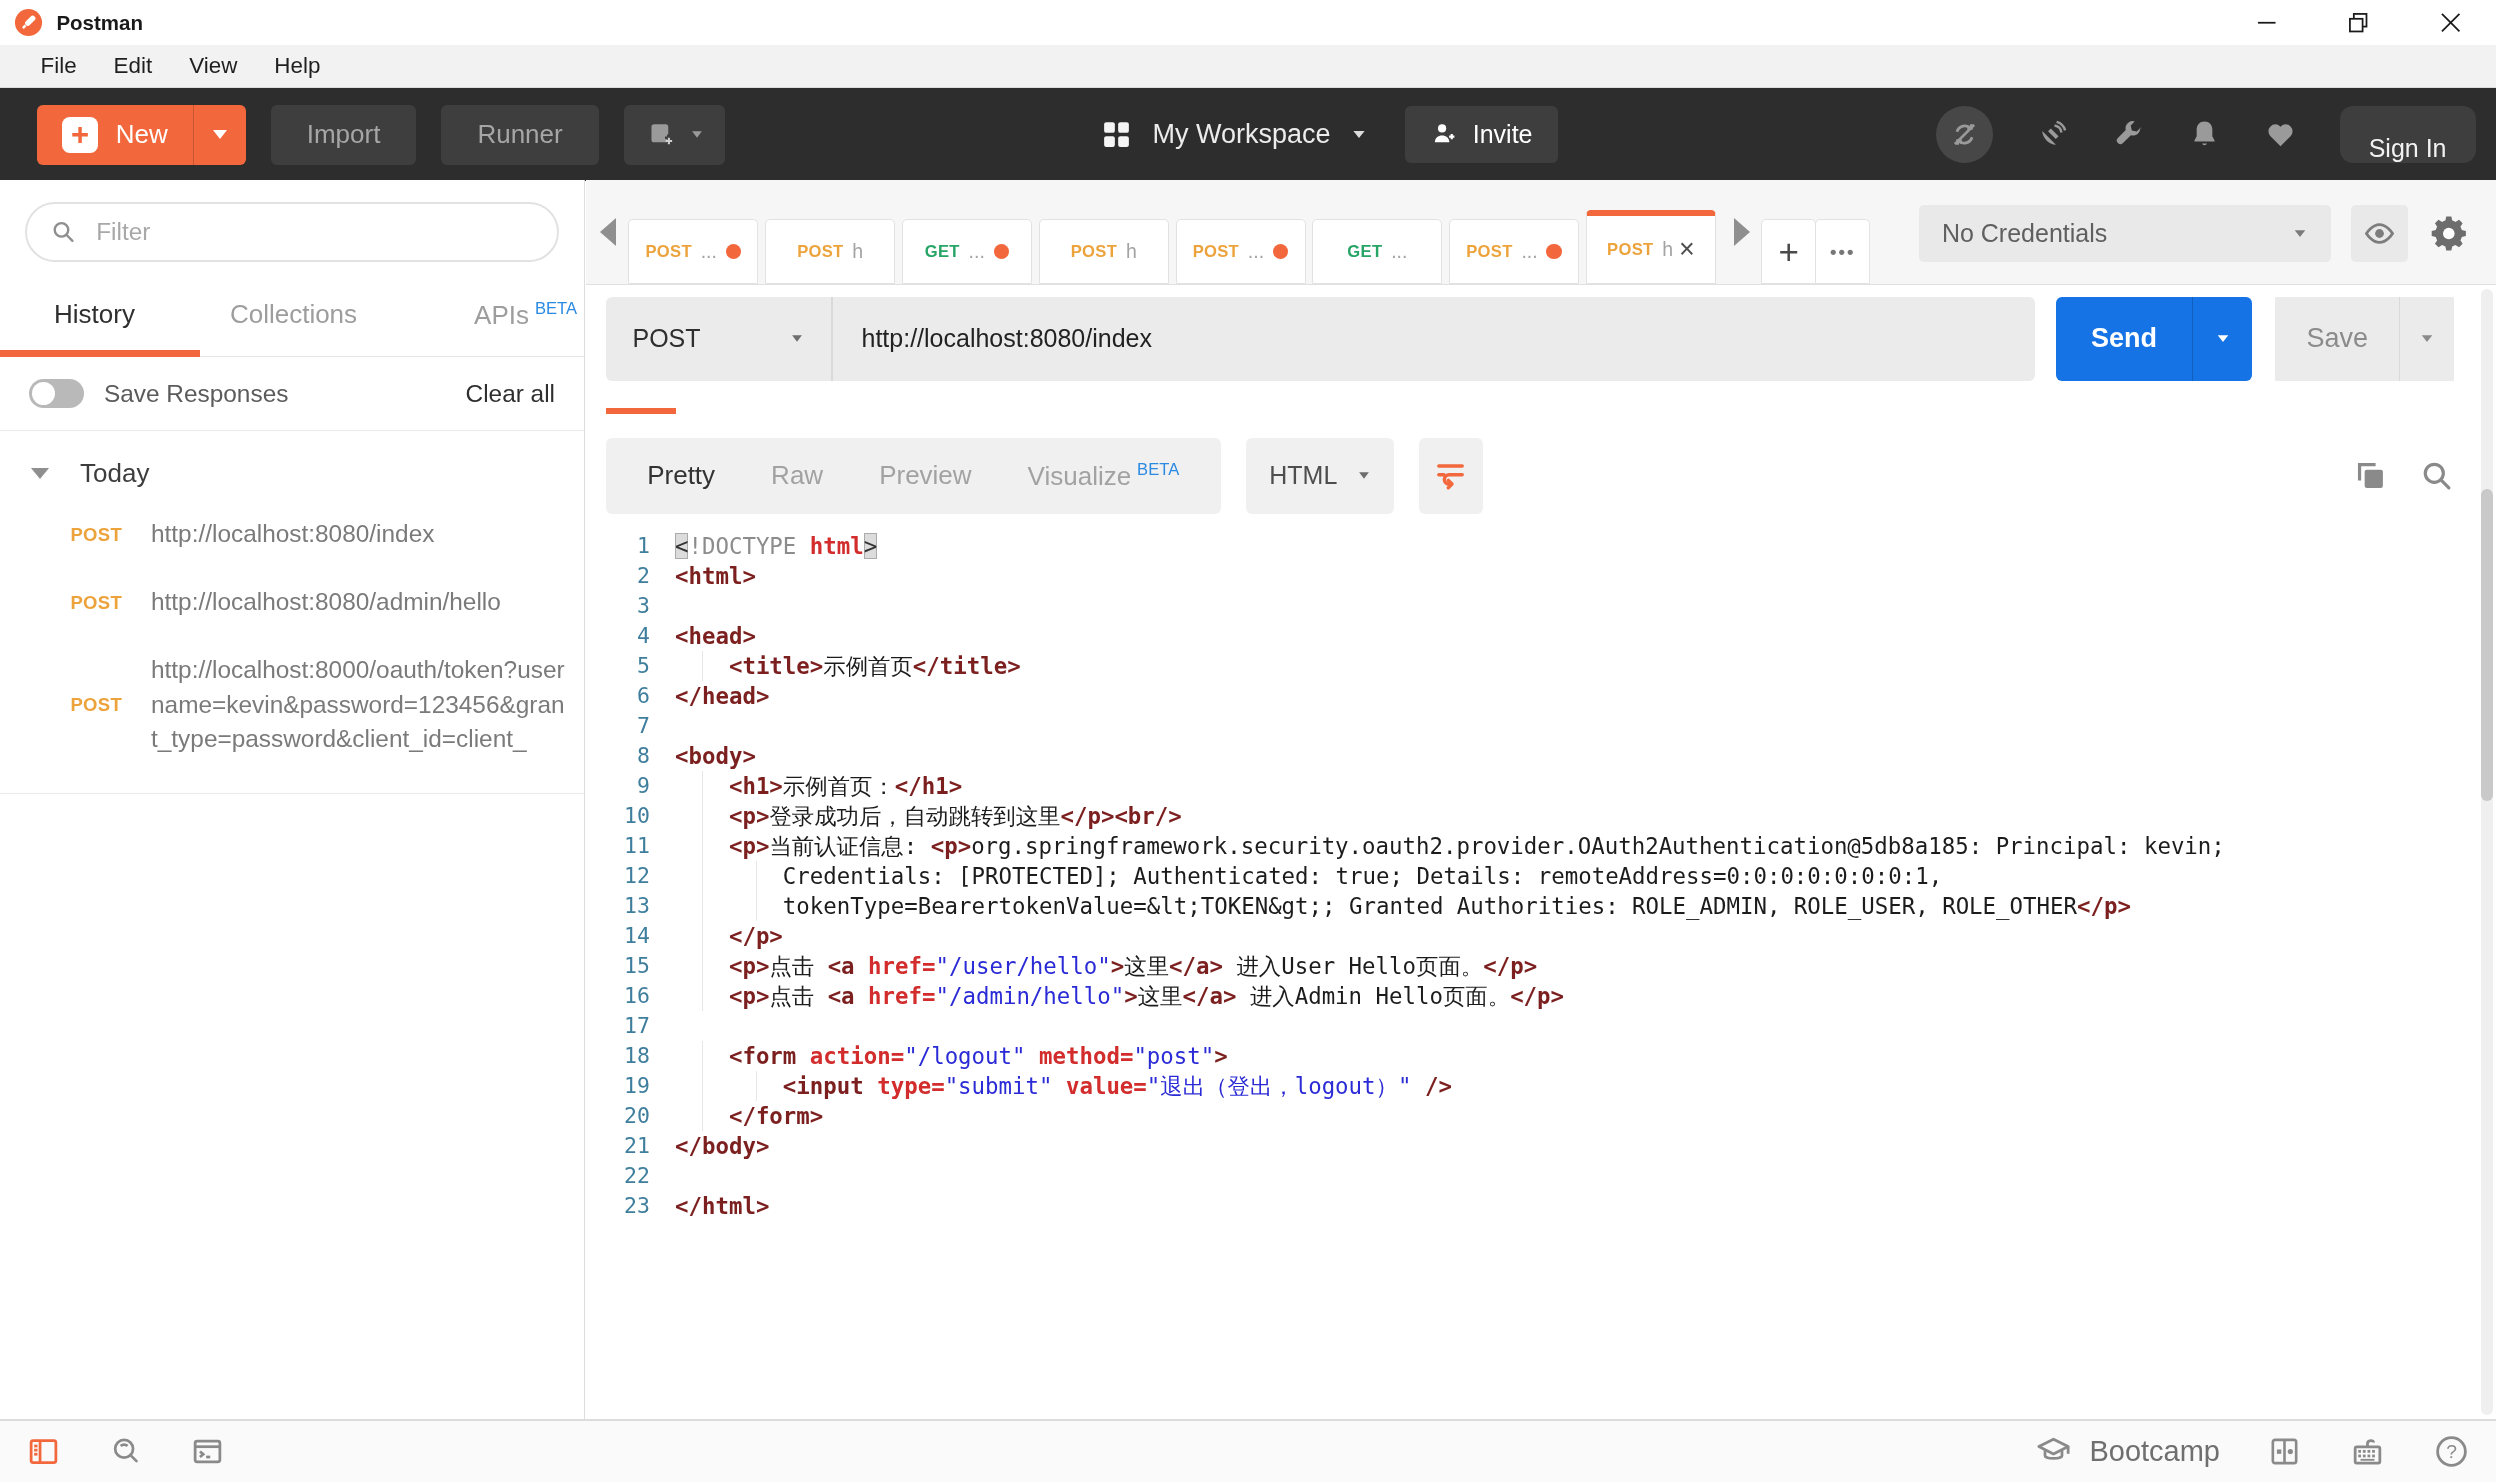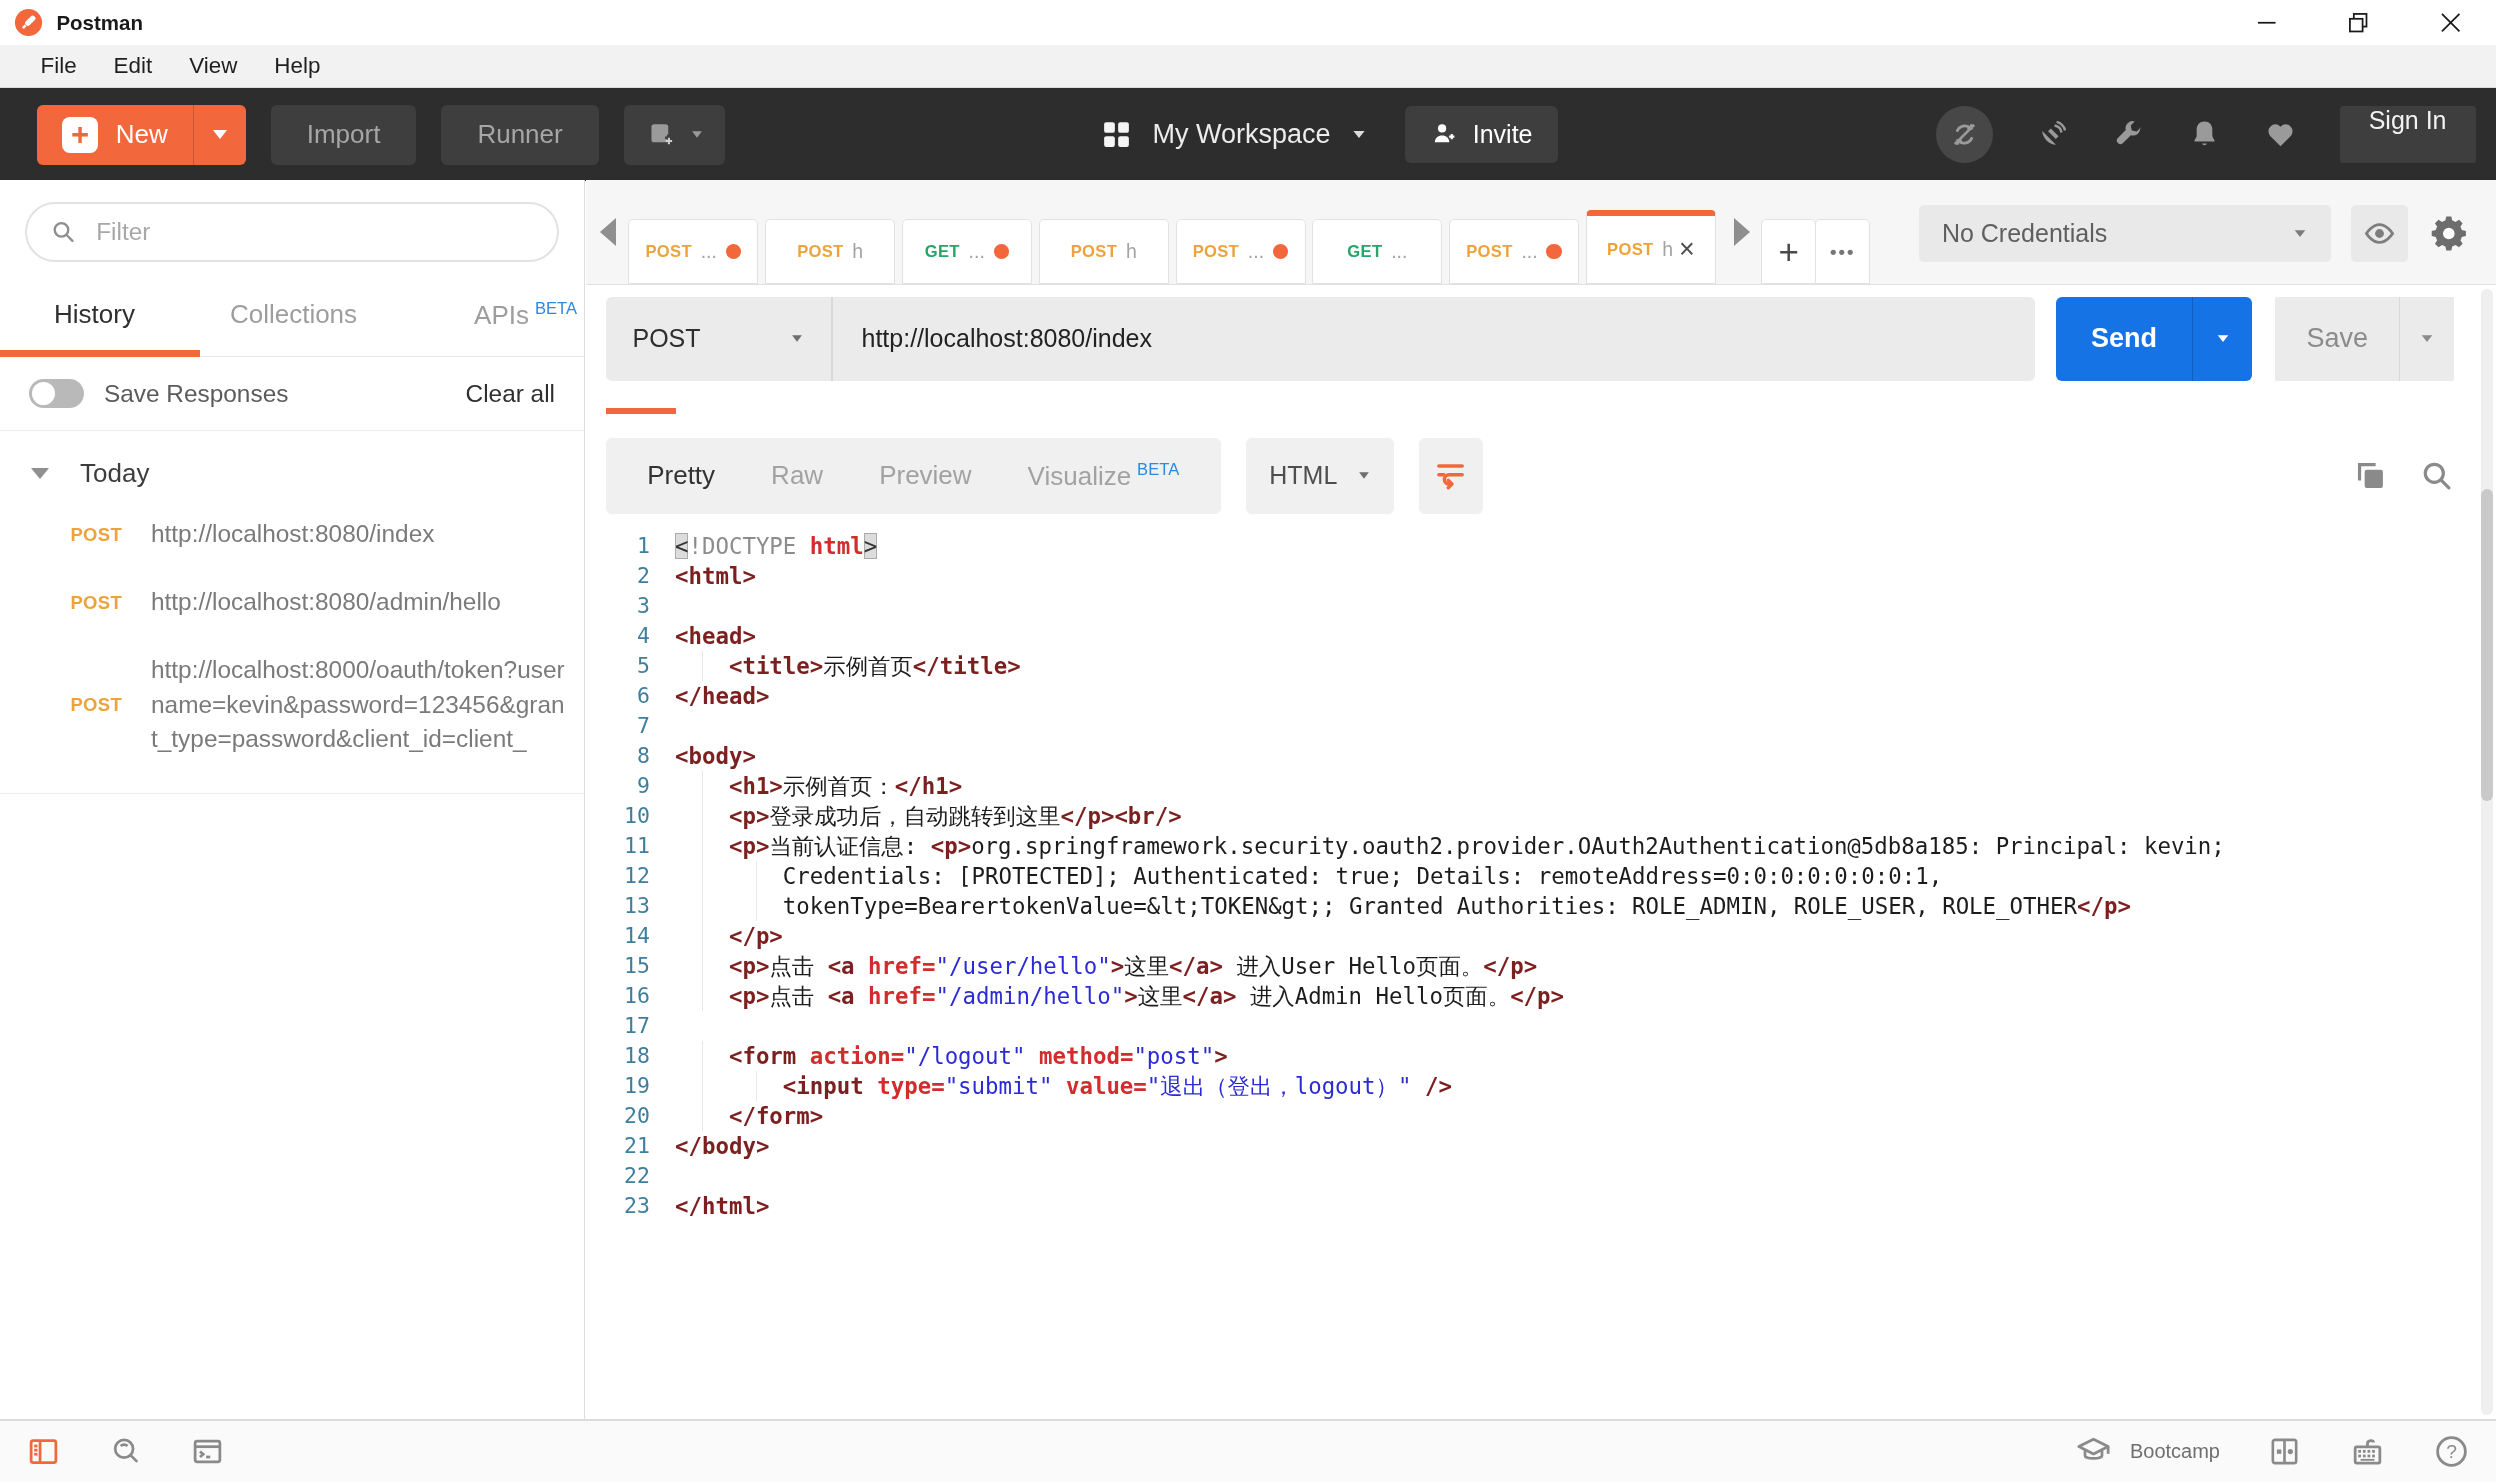--- a/index.html
+++ b/index.html
@@ -27,21 +27,21 @@
   .split-caret{width:53px;border-left:1px solid rgba(0,0,0,.18);display:flex;align-items:center;justify-content:center}
   .caret{width:0;height:0;border-left:7.8px solid transparent;border-right:7.8px solid transparent;border-top:9.8px solid currentColor}
   .tbtn{height:60px;background:#3e3e3e;border-radius:5.9px;color:#a6a6a6;font-size:26px;display:flex;align-items:center;padding:0 36px;margin-left:25px}
   .tbtn.iconbtn{padding:0 21.5px;gap:13.7px;color:#9a9a9a}
   .workspace-group{position:absolute;left:1100px;top:0;height:100%;display:flex;align-items:center}
   .ws-label{margin-left:19.5px;color:#ececec;font-size:27px}
   .ws-caret{margin-left:21.5px;color:#dcdcdc;transform:scale(.8)}
   .invite{margin-left:39px;height:57px;background:#3e3e3e;border-radius:5.9px;display:flex;align-items:center;gap:13.7px;padding:0 25px;color:#fff;font-size:25px}
   .toolbar-right{position:absolute;right:21.5px;top:0;height:100%;display:flex;align-items:center;gap:43px}
   .sync-btn{width:57px;height:57px;border-radius:50%;background:#474747;display:flex;align-items:center;justify-content:center}
-  .signin{height:57px;background:#3e3e3e;border-radius:3px;display:flex;align-items:flex-start;padding:0 29px;color:#f2f2f2;font-size:25px}
+  .signin{height:57px;background:#3e3e3e;border-radius:13px;display:flex;align-items:flex-end;padding:0 29px;color:#f2f2f2;font-size:25px}
 
   
   .sidebar{position:absolute;left:0;top:180px;width:585px;bottom:63px;background:#fff;border-right:1px solid #ddd;overflow:hidden}
   .filter-wrap{margin:21.5px 25px 7.8px;height:60px;border:2px solid #e2e2e2;border-radius:31px;display:flex;align-items:center;padding:0 23.4px;gap:19.5px;background:#fff}
   .filter-input{border:0;outline:0;font-size:24.4px;color:#444;width:100%;background:transparent}
   .filter-input::placeholder{color:#a8a8a8}
   .side-tabs{position:relative;height:84px;display:flex;align-items:center;border-bottom:1px solid #e6e6e6;margin-top:11.7px}
   .side-tab{font-size:26px;color:#9d9d9d}
   .side-tab.t1{margin-left:54px}.side-tab.t2{margin-left:95px}.side-tab.t3{margin-left:117px}
   .side-tab.active{color:#2f2f2f}
@@ -118,21 +118,21 @@
   .tk-text{color:#1c1c1c}
   .tk-hl{color:#333;background:#dcdcdc;box-shadow:inset 0 0 0 1px #ababab}
 
   .vscroll{position:absolute;right:3.9px;top:109px;bottom:3.9px;width:11.7px;background:#efefef;border-radius:5.9px}
   .vthumb{position:absolute;top:200px;left:0;width:11.7px;height:312px;background:#c9c9c9;border-radius:5.9px}
 
   
   .statusbar{position:absolute;left:0;right:0;bottom:0;height:63px;background:#fafafa;border-top:2px solid #dcdcdc;display:flex;align-items:center;padding:0 27px}
   .sb-left{display:flex;align-items:center;gap:49px}
   .sb-right{margin-left:auto;display:flex;align-items:center;gap:47px}
-  .bootcamp{display:flex;align-items:center;gap:17.6px;color:#6f6f6f;font-size:20px}
+  .bootcamp{display:flex;align-items:center;gap:17.6px;color:#6f6f6f;font-size:29px}
   .sb-icon{display:flex;align-items:center;justify-content:center}
 </style>
 </head>
 <body>
 
 <div class="app">
 
   <div class="titlebar">
     <svg class="logo" viewBox="0 0 32 32">
       <circle cx="16" cy="16" r="15" fill="#f2683c"></circle>

